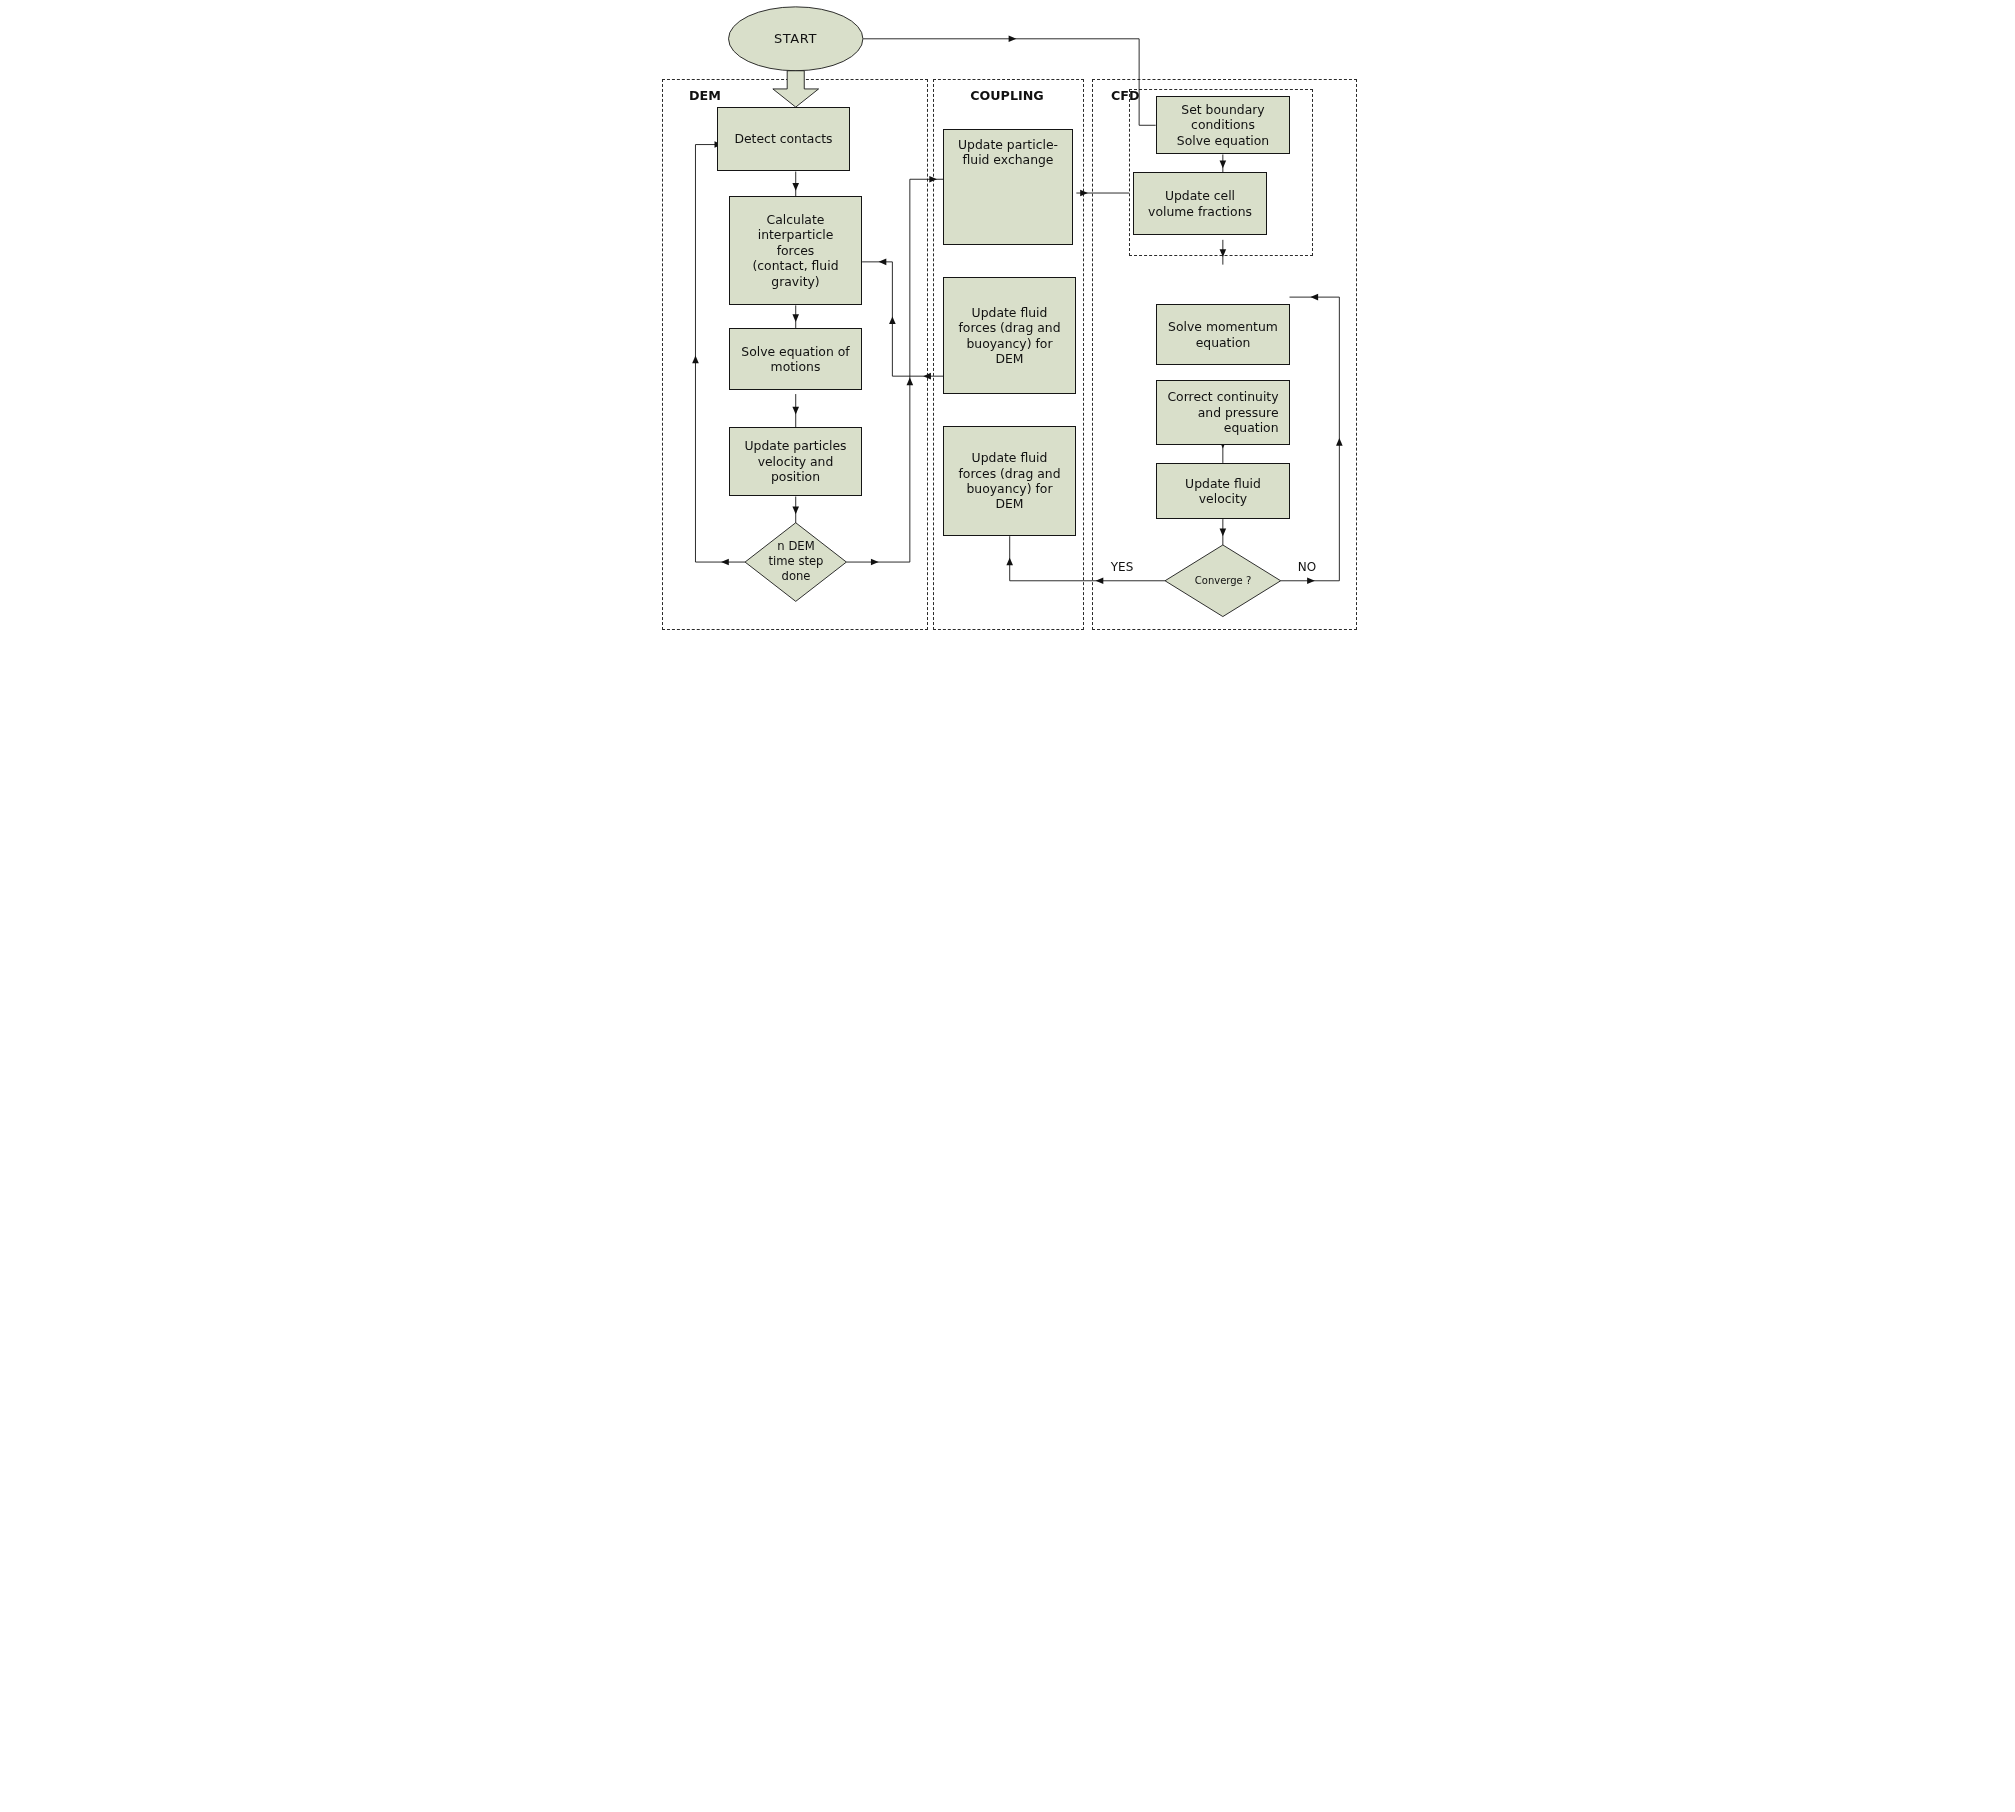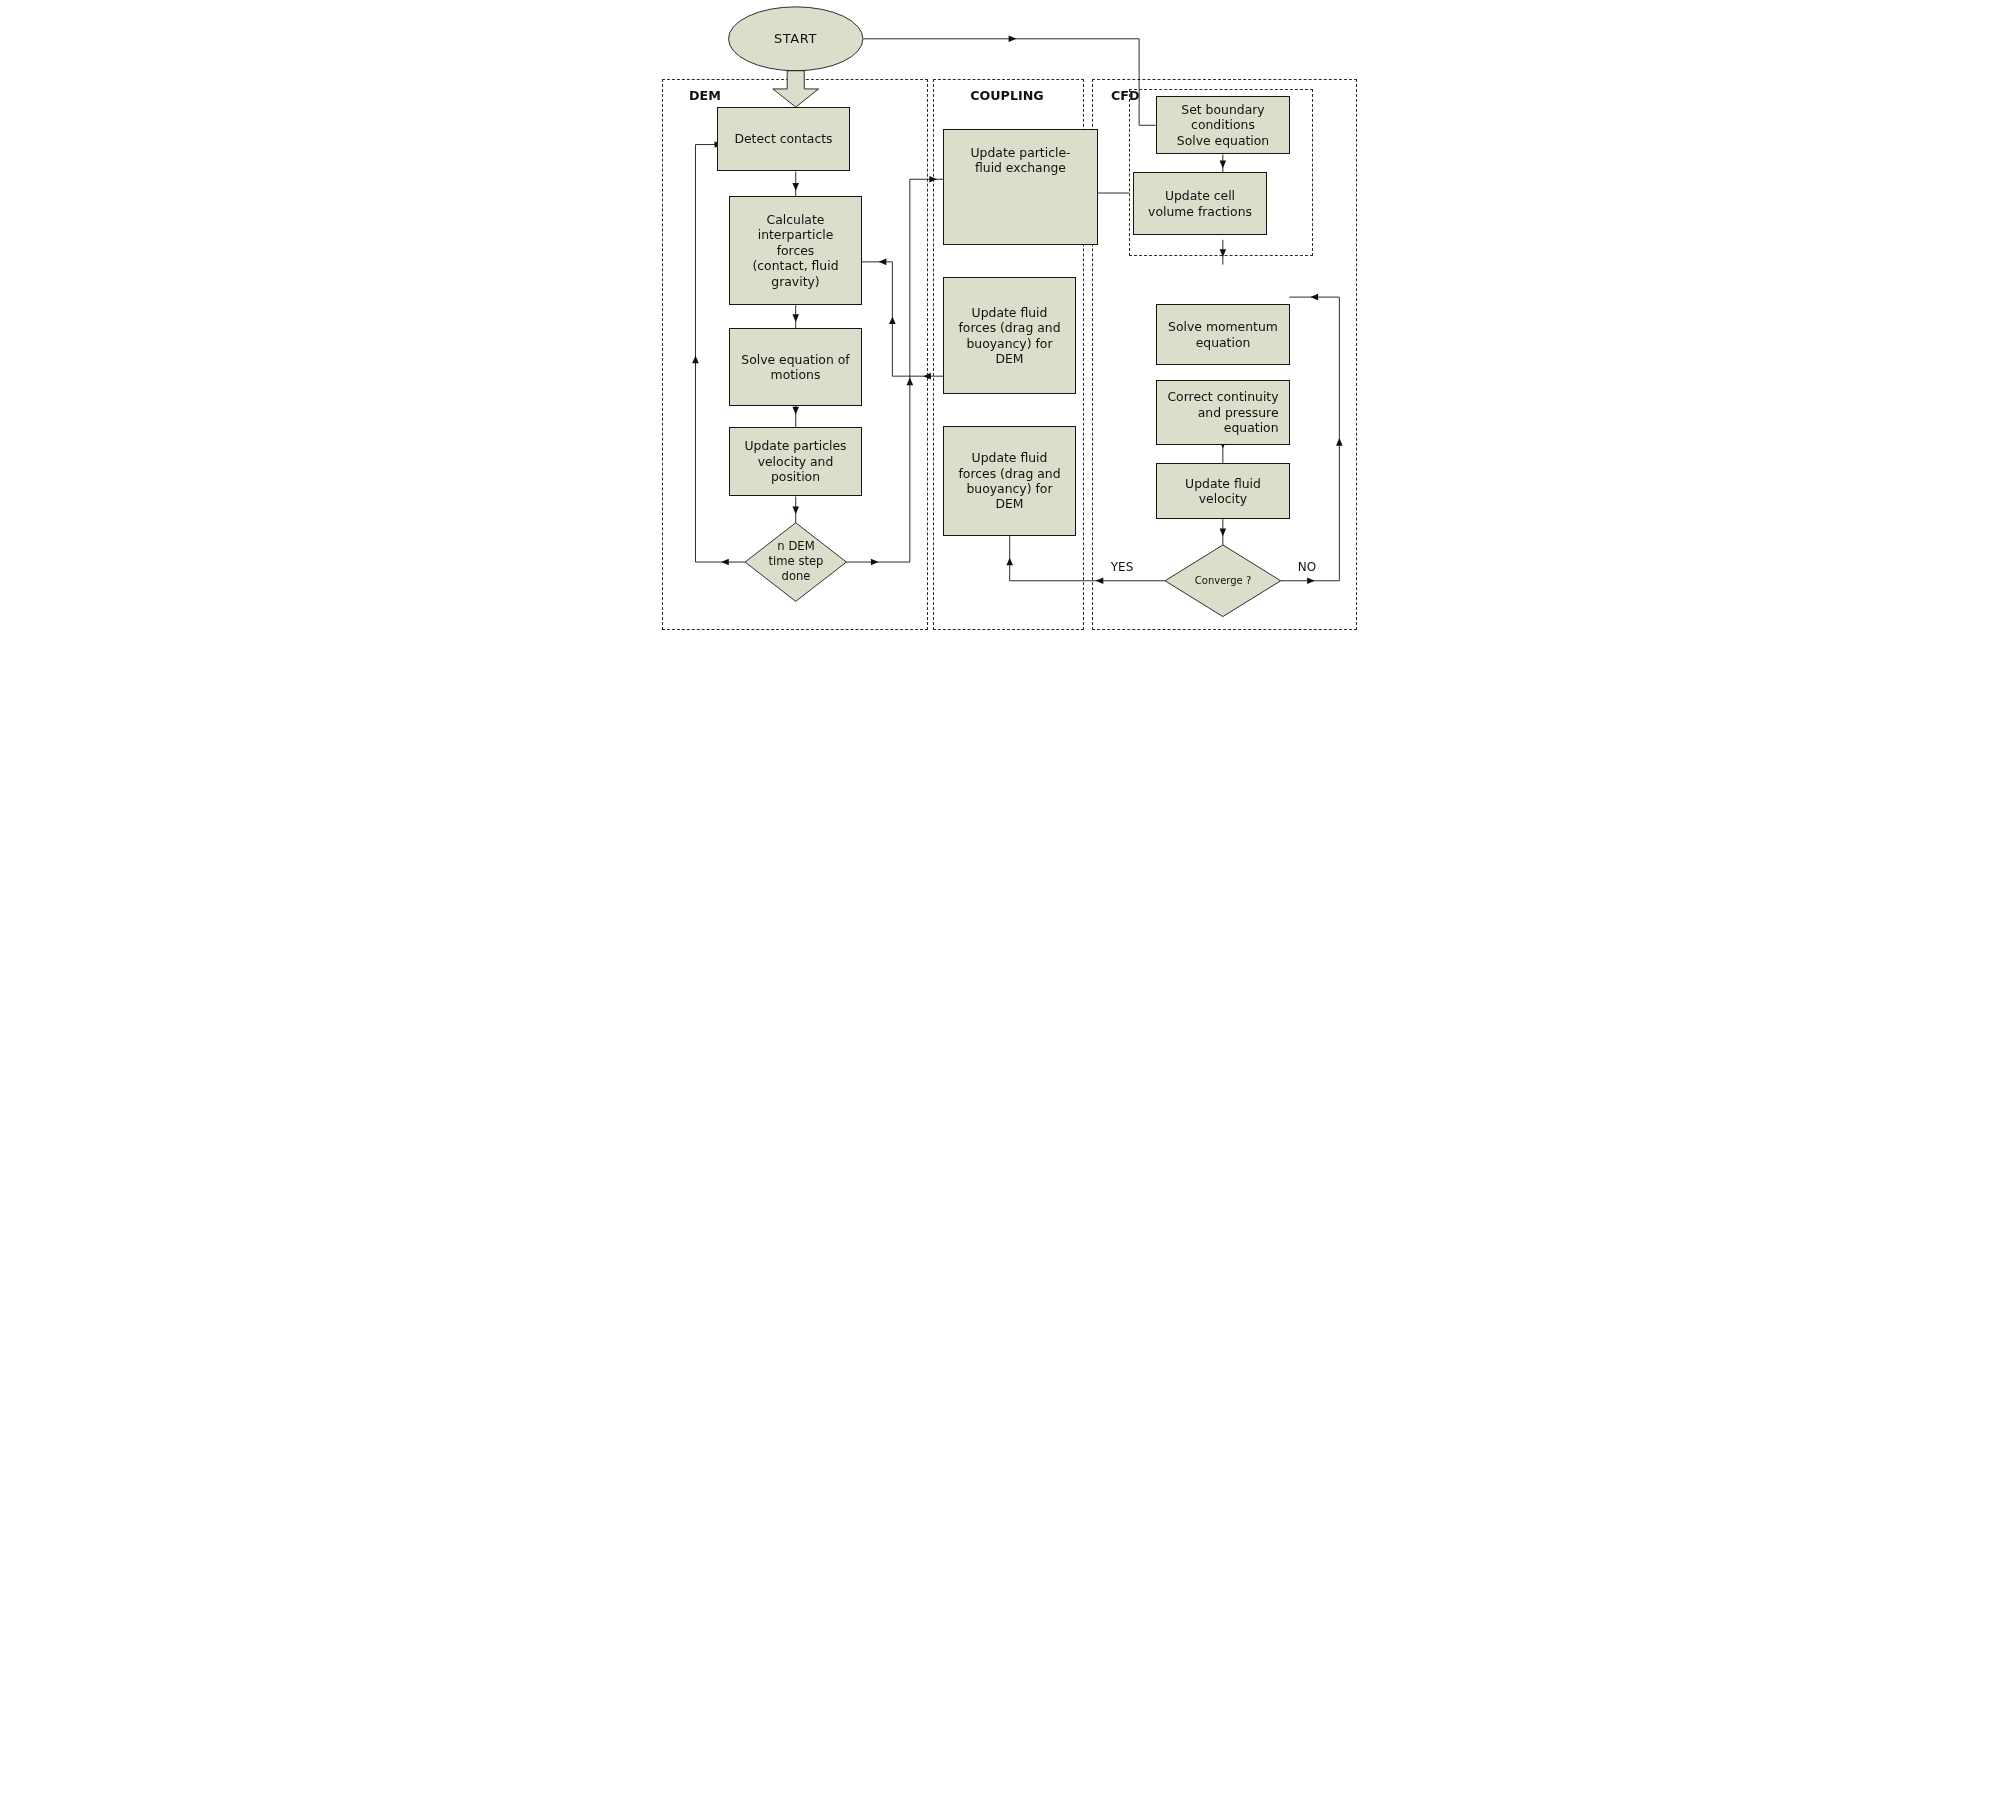--- a/index.html
+++ b/index.html
@@ -136,27 +136,27 @@
     <polygon class="shape" points="255.5,948.6 347.5,1020 255.5,1091.4 163.5,1020"></polygon>
     <polygon class="shape" points="1031,989 1136,1054 1031,1119 926,1054"></polygon>
   </svg>
 
   <div class="node" style="left:62px; top:107px; width:133px; height:64px;">Detect contacts</div>
   <div class="node" style="left:74px; top:196px; width:133px; height:109px;">Calculate
 interparticle
 forces
 (contact, fluid
 gravity)</div>
-  <div class="node" style="left:74px; top:328px; width:133px; height:78px;">Solve equation of
+  <div class="node" style="left:74px; top:328px; width:133px; height:62px;">Solve equation of
 motions</div>
   <div class="node" style="left:74px; top:427px; width:133px; height:69px;">Update particles
 velocity and
 position</div>
 
-  <div class="node" style="left:288px; top:129px; width:155px; height:116px; align-items:flex-start; padding-top:15px;">Update particle-
+  <div class="node" style="left:288px; top:129px; width:130px; height:116px; align-items:flex-start; padding-top:7px;">Update particle-
 fluid exchange</div>
   <div class="node" style="left:288px; top:277px; width:133px; height:117px;">Update fluid
 forces (drag and
 buoyancy) for
 DEM</div>
   <div class="node" style="left:288px; top:426px; width:133px; height:110px;">Update fluid
 forces (drag and
 buoyancy) for
 DEM</div>
 

